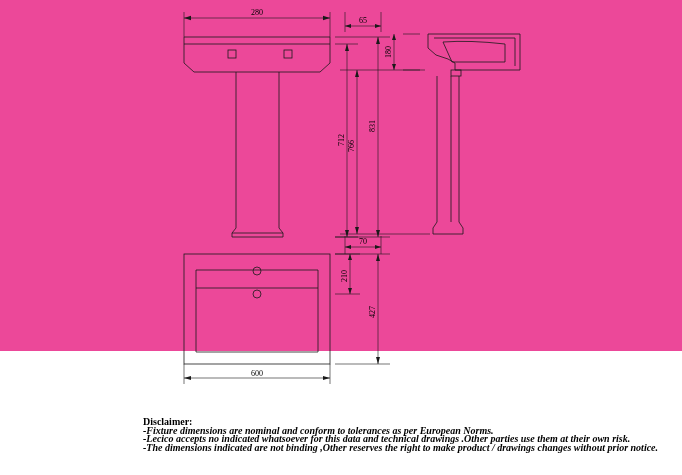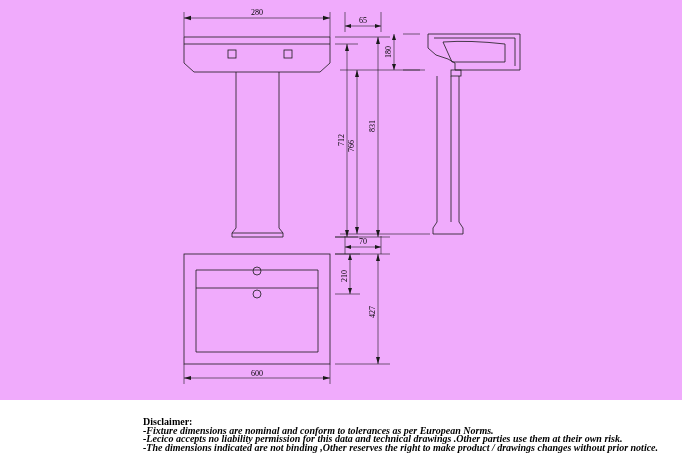--- a/index.html
+++ b/index.html
@@ -5,22 +5,22 @@
   html,body{margin:0;padding:0;}
   body{
     width:682px;height:475px;
     background:#ffffff;
     font-family:"Liberation Serif", serif;
     color:#000;
     overflow:hidden;
   }
   #sheet{
     position:relative;
-    width:682px;height:400px;
-    background:#f0abfc;
+    width:682px;height:351px;
+    background:#ec4899;
   }
   svg.drawing{
     position:absolute;left:0;top:0;
     width:682px;height:475px;
   }
   .dimtext{
     font-family:"Liberation Serif", serif;
     font-size:8px;
     fill:#000;
   }
@@ -177,17 +177,17 @@
     <text class="dimtext" x="354" y="146" text-anchor="middle" transform="rotate(-90 354 146)">766</text>
     <text class="dimtext" x="363" y="244" text-anchor="middle">70</text>
     <text class="dimtext" x="347" y="276" text-anchor="middle" transform="rotate(-90 347 276)">210</text>
     <text class="dimtext" x="375" y="312" text-anchor="middle" transform="rotate(-90 375 312)">427</text>
     <text class="dimtext" x="257" y="376" text-anchor="middle">600</text>
   </svg>
 
   <div class="disclaimer">
     <span class="dtitle">Disclaimer:</span>
     <span class="dline">-Fixture dimensions are nominal and conform to tolerances as per European Norms.</span>
-    <span class="dline">-Lecico accepts no liability permission for this data and technical drawings .Other parties use them at their own risk.</span>
+    <span class="dline">-Lecico accepts no indicated whatsoever for this data and technical drawings .Other parties use them at their own risk.</span>
     <span class="dline">-The dimensions indicated are not binding ,Other reserves the right to make product / drawings changes without prior notice.</span>
   </div>
 
 </div>
 
 </body></html>

